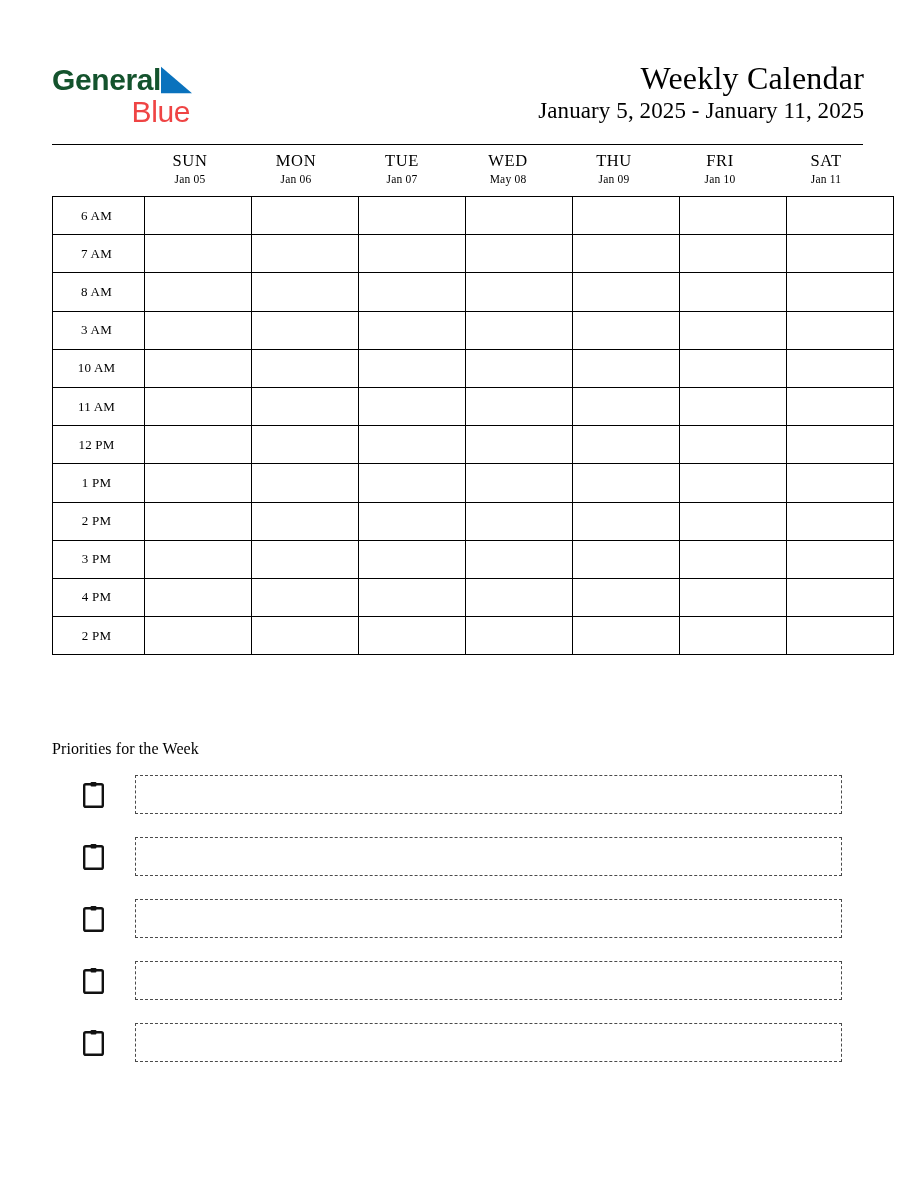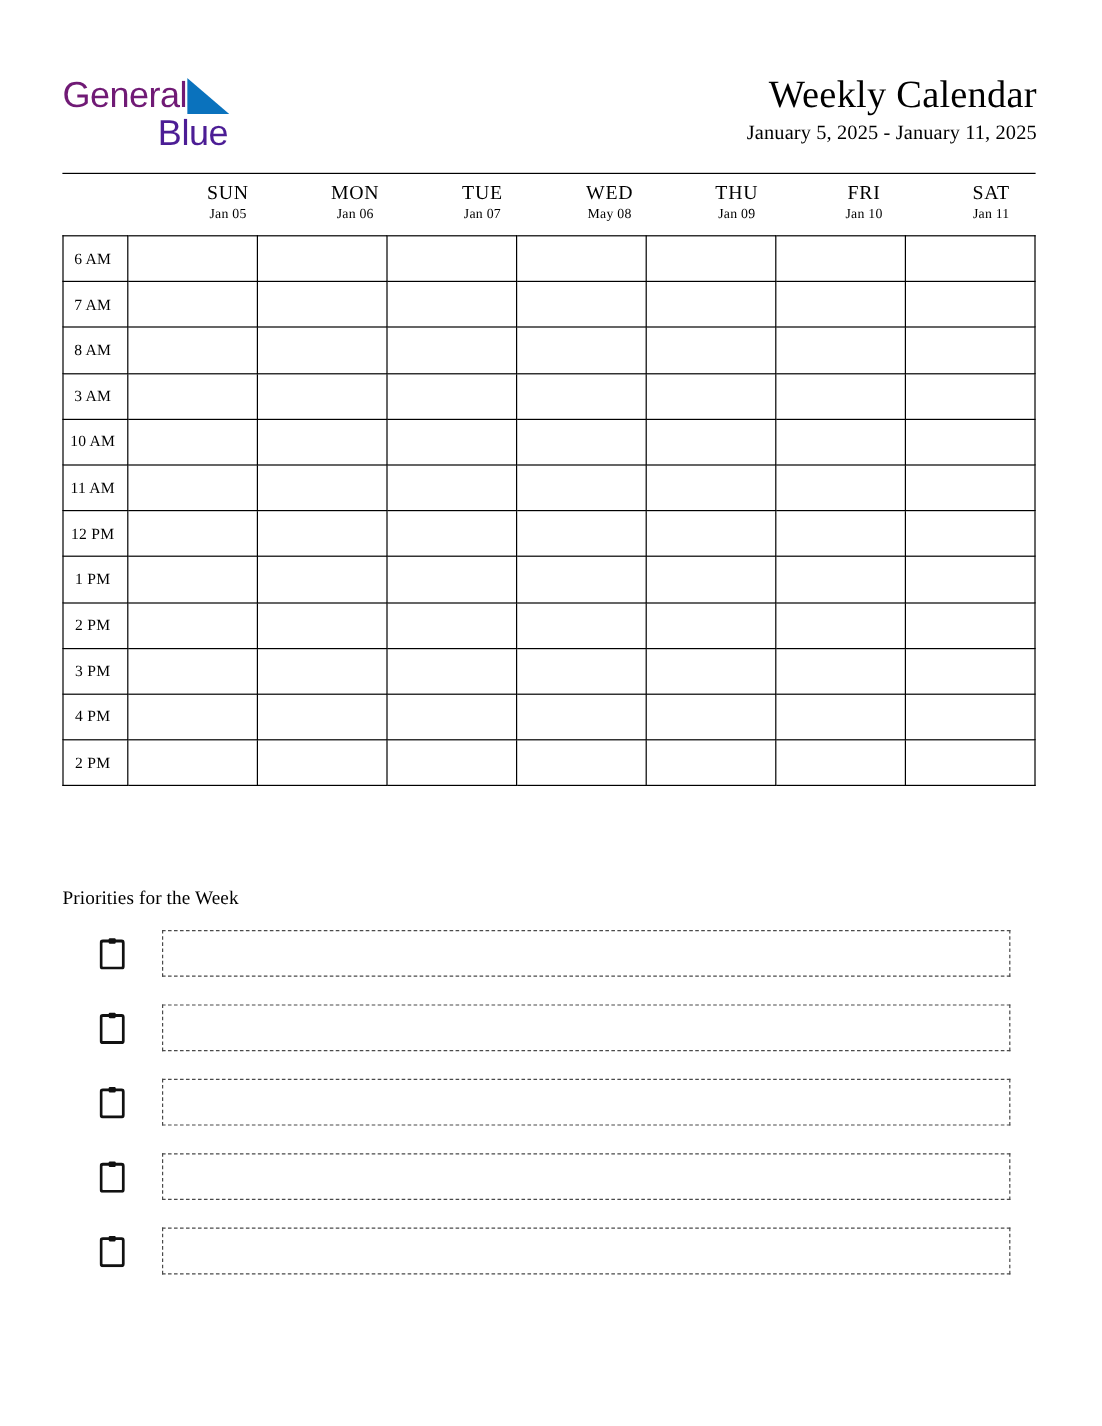--- a/index.html
+++ b/index.html
@@ -46,52 +46,52 @@
     position: relative;
     height: 34px;
     display: flex;
     align-items: flex-start;
   }
   .logo-general {
     font-family: "Liberation Sans", "DejaVu Sans", sans-serif;
     font-size: 30px;
     line-height: 32px;
     letter-spacing: -0.4px;
-    color: #701a75;
-    font-weight: 400;
+    color: #14532d;
+    font-weight: 700;
   }
   .logo-triangle {
     width: 35px;
     height: 30px;
     margin-left: 0px;
     margin-top: 1px;
   }
   .logo-blue {
     font-family: "Liberation Sans", "DejaVu Sans", sans-serif;
     font-size: 30px;
     line-height: 32px;
     letter-spacing: -0.4px;
-    color: #4c1d95;
+    color: #ef4444;
     text-align: right;
     padding-right: 2px;
     margin-top: -2px;
   }
 
   .title-block {
     text-align: right;
     padding-top: 6px;
   }
   .cal-title {
     font-size: 32px;
     line-height: 33px;
     font-weight: 400;
     letter-spacing: 0.2px;
   }
   .cal-range {
-    font-size: 17px;
+    font-size: 23px;
     line-height: 31px;
     font-weight: 400;
     letter-spacing: 0.1px;
   }
 
   
   .dayheader-rule {
     position: absolute;
     left: 52px;
     top: 144px;
@@ -136,21 +136,21 @@
     width: 811px;
     border-collapse: collapse;
     table-layout: fixed;
   }
   .grid td {
     border: 1px solid #000000;
     height: 37.2px;
     padding: 0;
   }
   .grid td.timecell {
-    width: 53px;
+    width: 92px;
     text-align: center;
     font-size: 13px;
     letter-spacing: 0.2px;
     padding-right: 4px;
     box-sizing: border-box;
   }
   .grid td.slot {
     width: 106px;
     background: #ffffff;
   }

